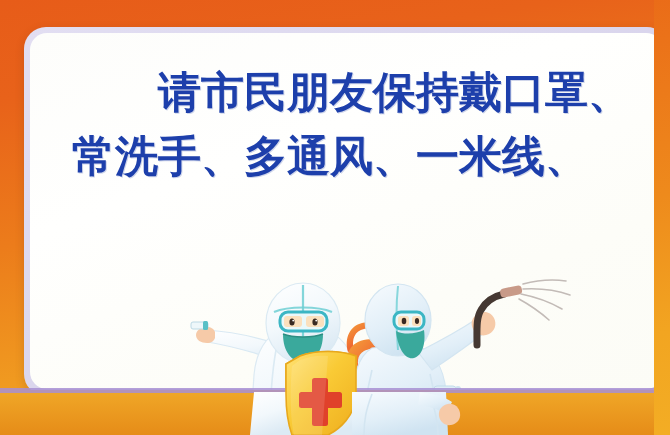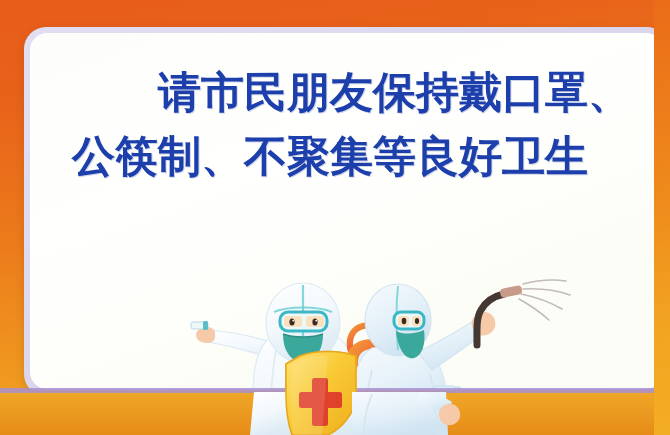--- a/index.html
+++ b/index.html
@@ -93,21 +93,21 @@
 
 <div id="poster">
 
   <div class="backdrop"></div>
 
   <div class="card-outer">
     <div class="card-inner">
 
       <div class="text-block">
         <span class="text-line indent">请市民朋友保持戴口罩、</span>
-        <span class="text-line">公筷制、不聚集等良好卫生</span>
+        <span class="text-line">常洗手、多通风、一米线、</span>
       </div>
 
     </div>
   </div>
 
   <svg class="scene" viewBox="0 0 670 435" width="670" height="435" xmlns="http://www.w3.org/2000/svg">
     <defs>
       <linearGradient id="gSuit" x1="0" y1="0" x2="0.4" y2="1">
         <stop offset="0%" stop-color="#ffffff"></stop>
         <stop offset="55%" stop-color="#f2f8fc"></stop>

